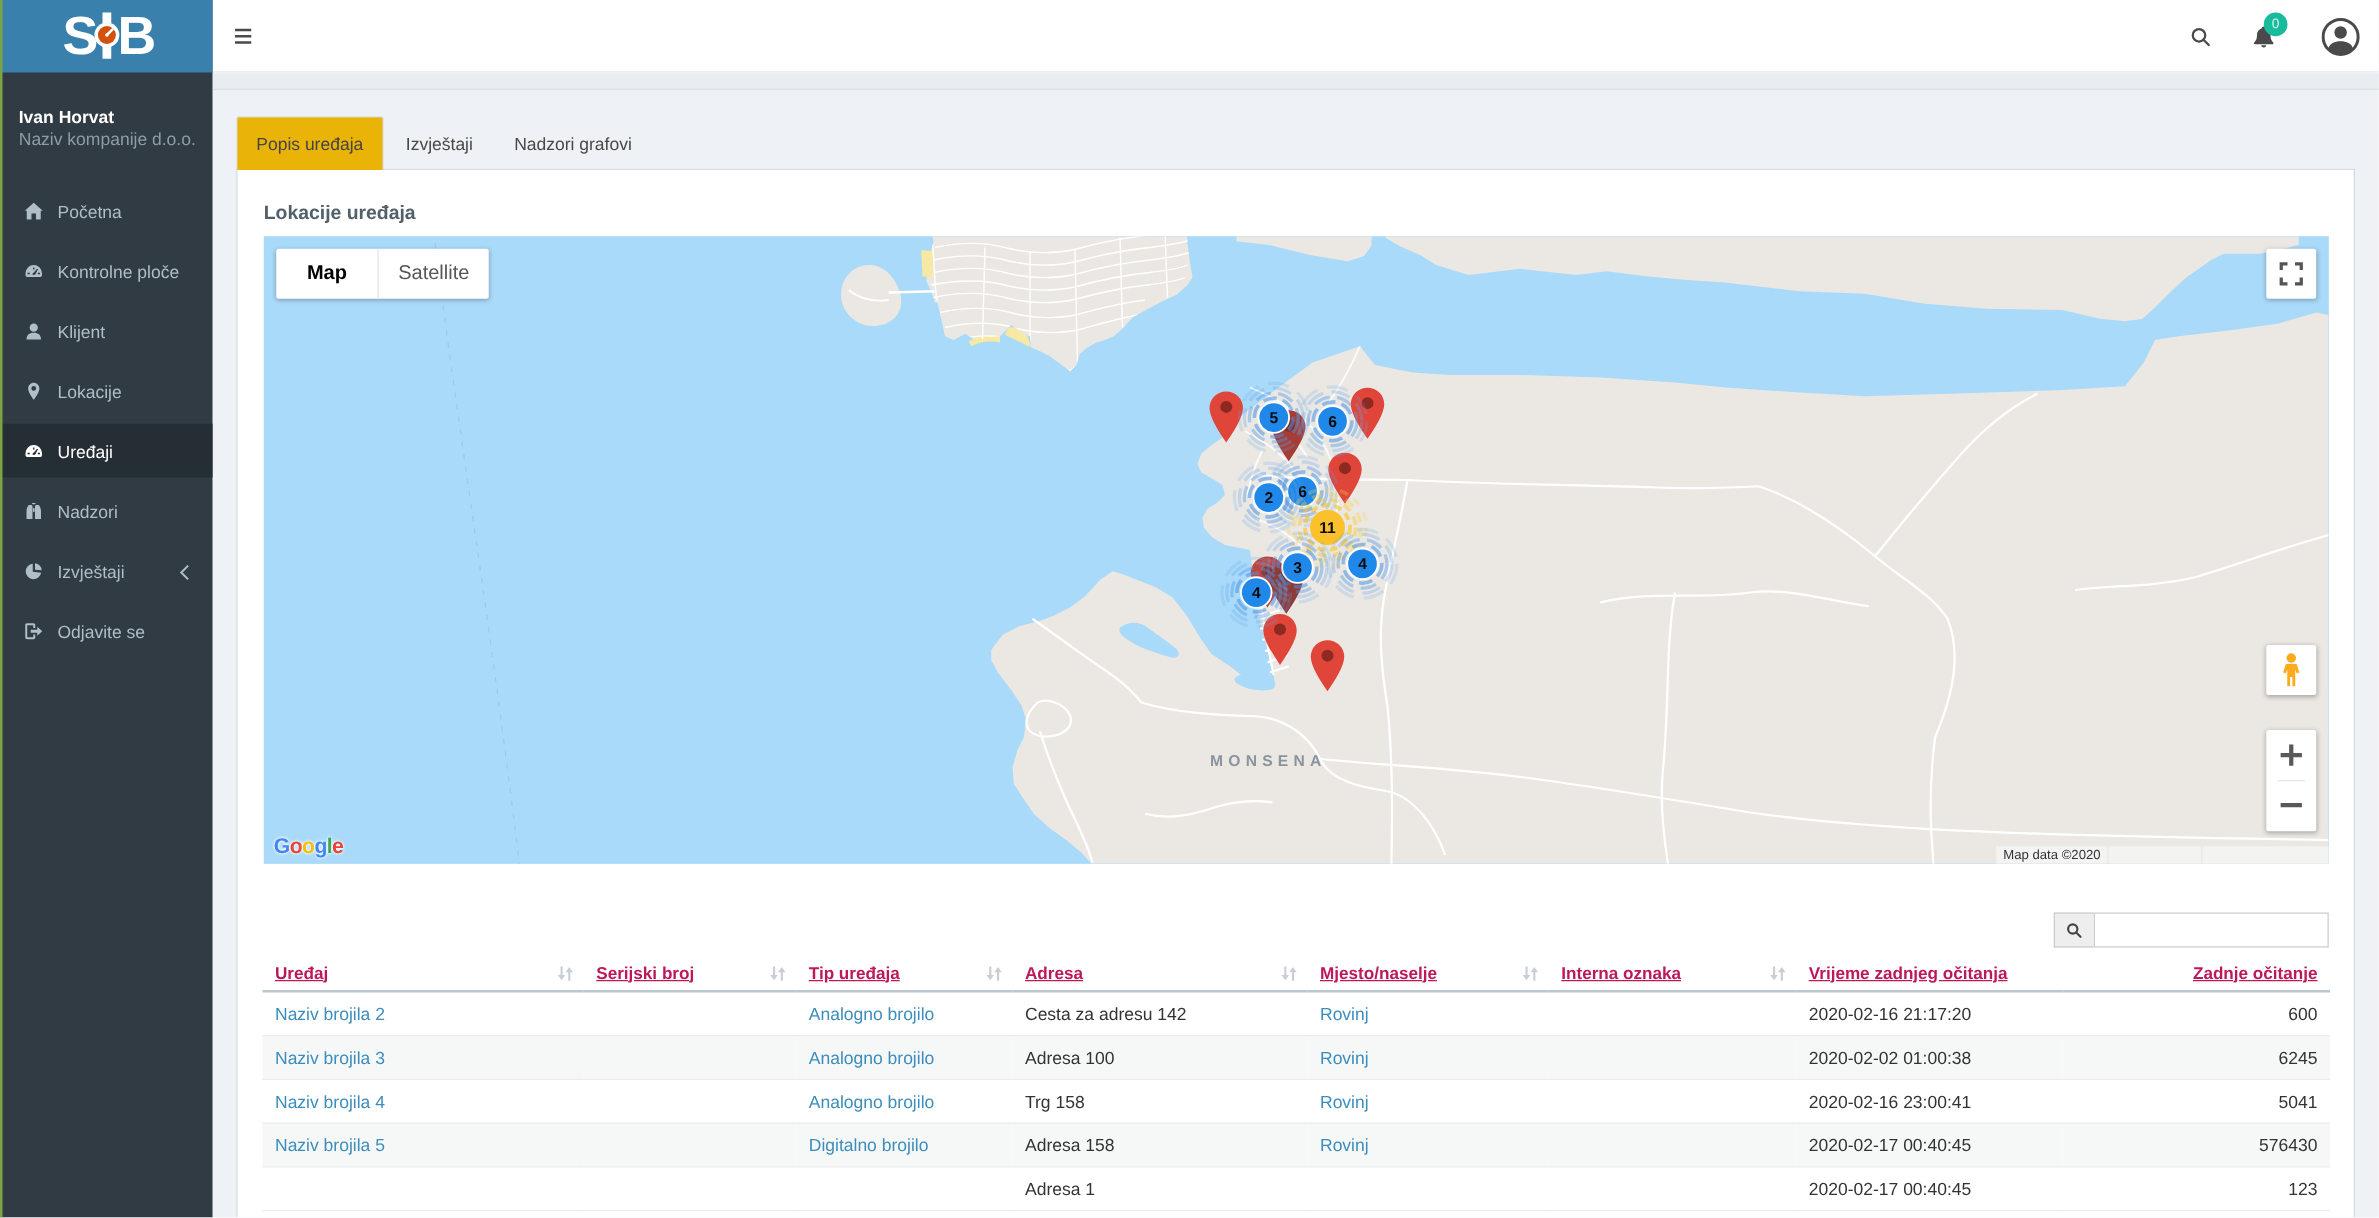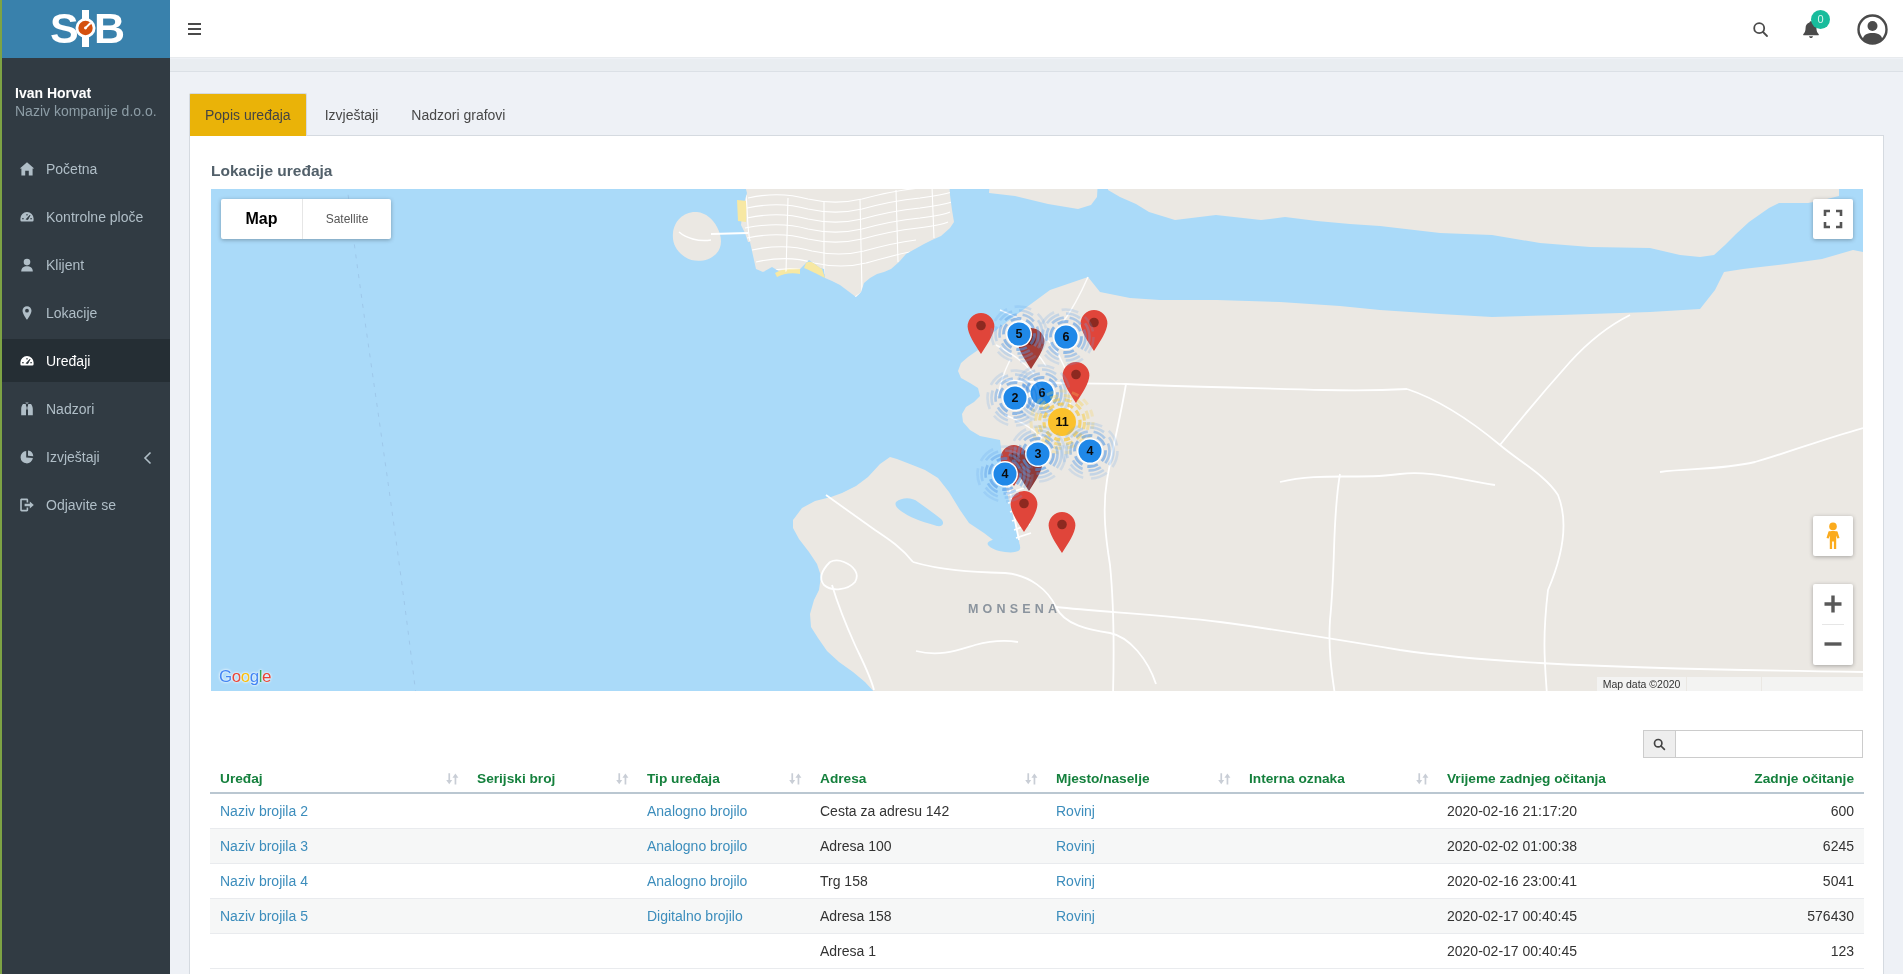--- a/index.html
+++ b/index.html
@@ -25,21 +25,21 @@
 .tab { display:inline-block; height:42px; line-height:42px; padding:0 15px; margin-right:3px; font-size:14px; color:#484848; }
 .tab.active { background:#eab308; border:1px solid #d5dae0; border-bottom:none; border-radius:2px 2px 0 0; color:#444; height:43px; }
 #panel { position:absolute; left:189px; top:135px; width:1695px; height:839px; background:#ffffff; border:1px solid #d5dae0; border-bottom:none; }
 #heading { position:absolute; left:211px; top:162px; font-size:15.5px; font-weight:bold; color:#52606a; z-index:3; }
 #map { position:absolute; left:211px; top:189px; width:1652px; height:502px; overflow:hidden; z-index:3; background:#aadaf9; }
 #searchrow { position:absolute; left:1643px; top:730px; height:28px; z-index:3; display:flex; }
 #searchbtn { width:32px; height:28px; background:#eeeeee; border:1px solid #cccccc; border-right:none; display:flex; align-items:center; justify-content:center; }
 #searchinp { width:188px; height:28px; background:#ffffff; border:1px solid #cccccc; }
 #tablewrap { position:absolute; left:210px; top:764px; width:1654px; z-index:3; font-size:14px; }
 table { border-collapse:collapse; width:1654px; table-layout:fixed; }
-th { text-align:left; font-weight:bold; color:#15803d; padding:0 10px; height:29px; font-size:13.7px; position:relative; }
+th { text-align:left; font-weight:bold; color:#be185d; padding:0 10px; height:29px; font-size:13.7px; position:relative;text-decoration:underline; }
 td { padding:0 10px; height:35px; color:#333333; }
 thead tr { border-bottom:2px solid #bac7d1; }
 tbody tr { border-bottom:1px solid #e9ebee; }
 tbody tr.odd { background:#f6f7f7; }
 a.lnk { color:#3c8dbc; text-decoration:none; }
 .sorticon { position:absolute; right:8px; top:8px; }
 .num { text-align:right; }
 .serial { display:inline-block; height:12px; line-height:16px; overflow:hidden; vertical-align:middle; margin-top:-2px; }
 </style>
 </head>
@@ -302,21 +302,21 @@
           <circle r="13" fill="#ffffff"></circle>
           <circle r="11.5" fill="#1f88e8"></circle>
           <text y="4.4" fill="#0b0b0b">4</text>
         </g>
   </g>
 </svg>
 
 <div style="position:absolute;left:10px;top:10px;height:40px;background:#fff;box-shadow:0 1px 4px rgba(0,0,0,0.3);display:flex;font-family:'Liberation Sans',sans-serif;border-radius:2px;">
   <div style="width:81px;text-align:center;line-height:40px;font-size:16px;font-weight:bold;color:#000;">Map</div>
   <div style="width:1px;background:#e6e6e6;margin:0;"></div>
-  <div style="width:88px;text-align:center;line-height:40px;font-size:12px;color:#565656;">Satellite</div>
+  <div style="width:88px;text-align:center;line-height:40px;font-size:16px;color:#565656;">Satellite</div>
 </div>
 <div style="position:absolute;right:10px;top:10px;width:40px;height:40px;background:#fff;box-shadow:0 1px 4px rgba(0,0,0,0.3);border-radius:2px;">
   <svg width="40" height="40" viewBox="0 0 40 40">
         <path d="M12 17 L12 12 L17 12 M23 12 L28 12 L28 17 M28 23 L28 28 L23 28 M17 28 L12 28 L12 23" stroke="#555" stroke-width="2.6" fill="none"></path>
       </svg>
 </div>
 <div style="position:absolute;right:10px;top:327px;width:40px;height:40px;background:#fff;box-shadow:0 1px 4px rgba(0,0,0,0.3);border-radius:2px;display:flex;align-items:center;justify-content:center;">
   <svg width="18" height="28" viewBox="0 0 18 28">
         <circle cx="9" cy="4.4" r="3.8" fill="#fbab1d"></circle>
         <path d="M4.5 9.5 C6 8.8 12 8.8 13.5 9.5 L15.5 16 L13.3 16.6 L12.2 13.5 L12.2 27 L9.9 27 L9.9 19.5 L8.1 19.5 L8.1 27 L5.8 27 L5.8 13.5 L4.7 16.6 L2.5 16 Z" fill="#fbab1d"></path>
@@ -327,21 +327,21 @@
         <path d="M20 11.5 L20 28.5 M11.5 20 L28.5 20" stroke="#595959" stroke-width="3.4"></path>
         <path d="M9 40.5 L31 40.5" stroke="#e6e6e6" stroke-width="1"></path>
         <path d="M11.5 60 L28.5 60" stroke="#595959" stroke-width="3.4"></path>
       </svg>
 </div>
 <div style="position:absolute;right:0;bottom:0;height:14px;display:flex;font-family:'Liberation Sans',sans-serif;font-size:10.5px;color:#333;">
   <div style="background:rgba(245,245,245,0.8);padding:1px 6px;">Map data ©2020</div>
   <div style="background:rgba(245,245,245,0.8);padding:14px 6px;margin-left:1px;">Terms of Use</div>
   <div style="background:rgba(245,245,245,0.8);padding:18px 6px;margin-left:1px;">Report a map error</div>
 </div>
-<div style="position:absolute;left:8px;bottom:4px;font-family:'Liberation Sans',sans-serif;font-size:17px;font-weight:normal;letter-spacing:-0.5px;text-shadow:0 0 2px #fff,0 0 3px #fff;">
+<div style="position:absolute;left:8px;bottom:4px;font-family:'Liberation Sans',sans-serif;font-size:17px;font-weight:bold;letter-spacing:-0.5px;text-shadow:0 0 2px #fff,0 0 3px #fff;">
   <span style="color:#4285f4">G</span><span style="color:#ea4335">o</span><span style="color:#fbbc05">o</span><span style="color:#4285f4">g</span><span style="color:#34a853">l</span><span style="color:#ea4335">e</span>
 </div>
 </div>
 <div id="searchrow">
   <div id="searchbtn">
       <svg width="13" height="13" viewBox="0 0 13 13">
         <circle cx="5.2" cy="5.2" r="3.7" fill="none" stroke="#444" stroke-width="1.7"></circle>
         <path d="M8 8 L11.4 11.4" stroke="#444" stroke-width="1.7" stroke-linecap="round"></path>
       </svg>
     </div>

